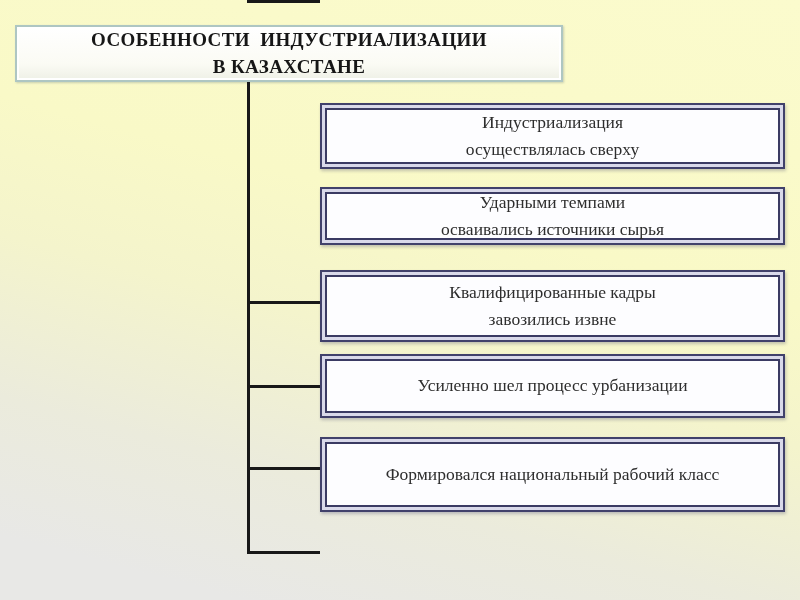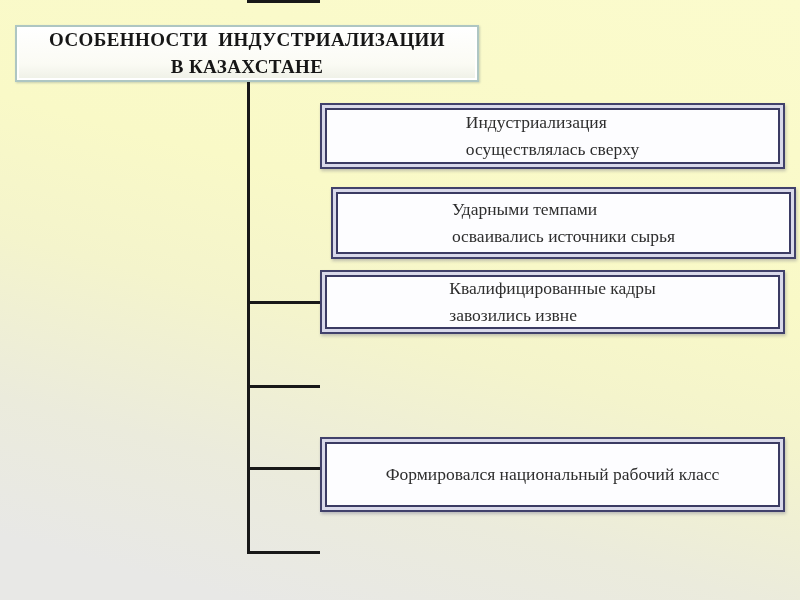--- a/index.html
+++ b/index.html
@@ -6,21 +6,21 @@
   .canvas{
     position:relative;
     width:800px;height:600px;
     overflow:hidden;
     background:linear-gradient(195deg,#fbfbcd 0%,#f9f9c7 38%,#f4f4cc 55%,#ebebdc 75%,#e8e8e6 92%);
     font-family:"Liberation Serif","DejaVu Serif",serif;
   }
 
   
   .title-box{
-    position:absolute;left:15px;top:25px;width:464px;height:57px;
+    position:absolute;left:15px;top:25px;width:548px;height:57px;
     box-sizing:border-box;
     background:linear-gradient(180deg,#ffffff 0%,#fbfbf4 70%,#eef0e6 100%);
     border:2px solid #aec6c2;
     box-shadow:inset 0 0 0 2px #ffffff,1px 1px 2px rgba(110,130,130,0.35);
     display:flex;align-items:center;justify-content:center;
     text-align:center;
     font-weight:bold;font-size:19px;line-height:1.4;
     letter-spacing:0.4px;color:#161616;
     white-space:pre-wrap;
   }
@@ -47,27 +47,27 @@
     background:#d9d9ea;
     border:2px solid #41416b;
     padding:3px;
     box-shadow:1px 2px 3px rgba(70,70,110,0.30);
   }
   .node-inner{
     box-sizing:border-box;width:100%;height:100%;
     border:2px solid #3b3b63;
     background:#fdfdff;
     display:flex;align-items:center;justify-content:center;
-    text-align:left;
+    text-align:center;
     font-size:17.5px;line-height:1.55;color:#2e2e2e;
     white-space:pre-wrap;
   }
   .node.n1{top:103px;height:66px;}
-  .node.n2{top:187px;height:72px;margin-left:11px;}
-  .node.n3{top:270px;height:64px;}
+  .node.n2{top:187px;height:58px;}
+  .node.n3{top:270px;height:72px;}
   .node.n4{top:354px;height:64px;}
   .node.n5{top:437px;height:75px;}
   .node.n6{top:520px;height:64px;}
 </style>
 </head>
 <body>
 
 <div class="canvas">
 
   <div class="title-box">ОСОБЕННОСТИ  ИНДУСТРИАЛИЗАЦИИ
@@ -89,19 +89,22 @@
   <div class="node n2">
     <div class="node-inner">Ударными темпами
 осваивались источники сырья</div>
   </div>
 
   <div class="node n3">
     <div class="node-inner">Квалифицированные кадры
 завозились извне</div>
   </div>
 
+  <div class="node n4">
+    <div class="node-inner">Усиленно шел процесс урбанизации</div>
+  </div>
 
   <div class="node n5">
     <div class="node-inner">Формировался национальный рабочий класс</div>
   </div>
 
 
 </div>
 
 </body></html>

